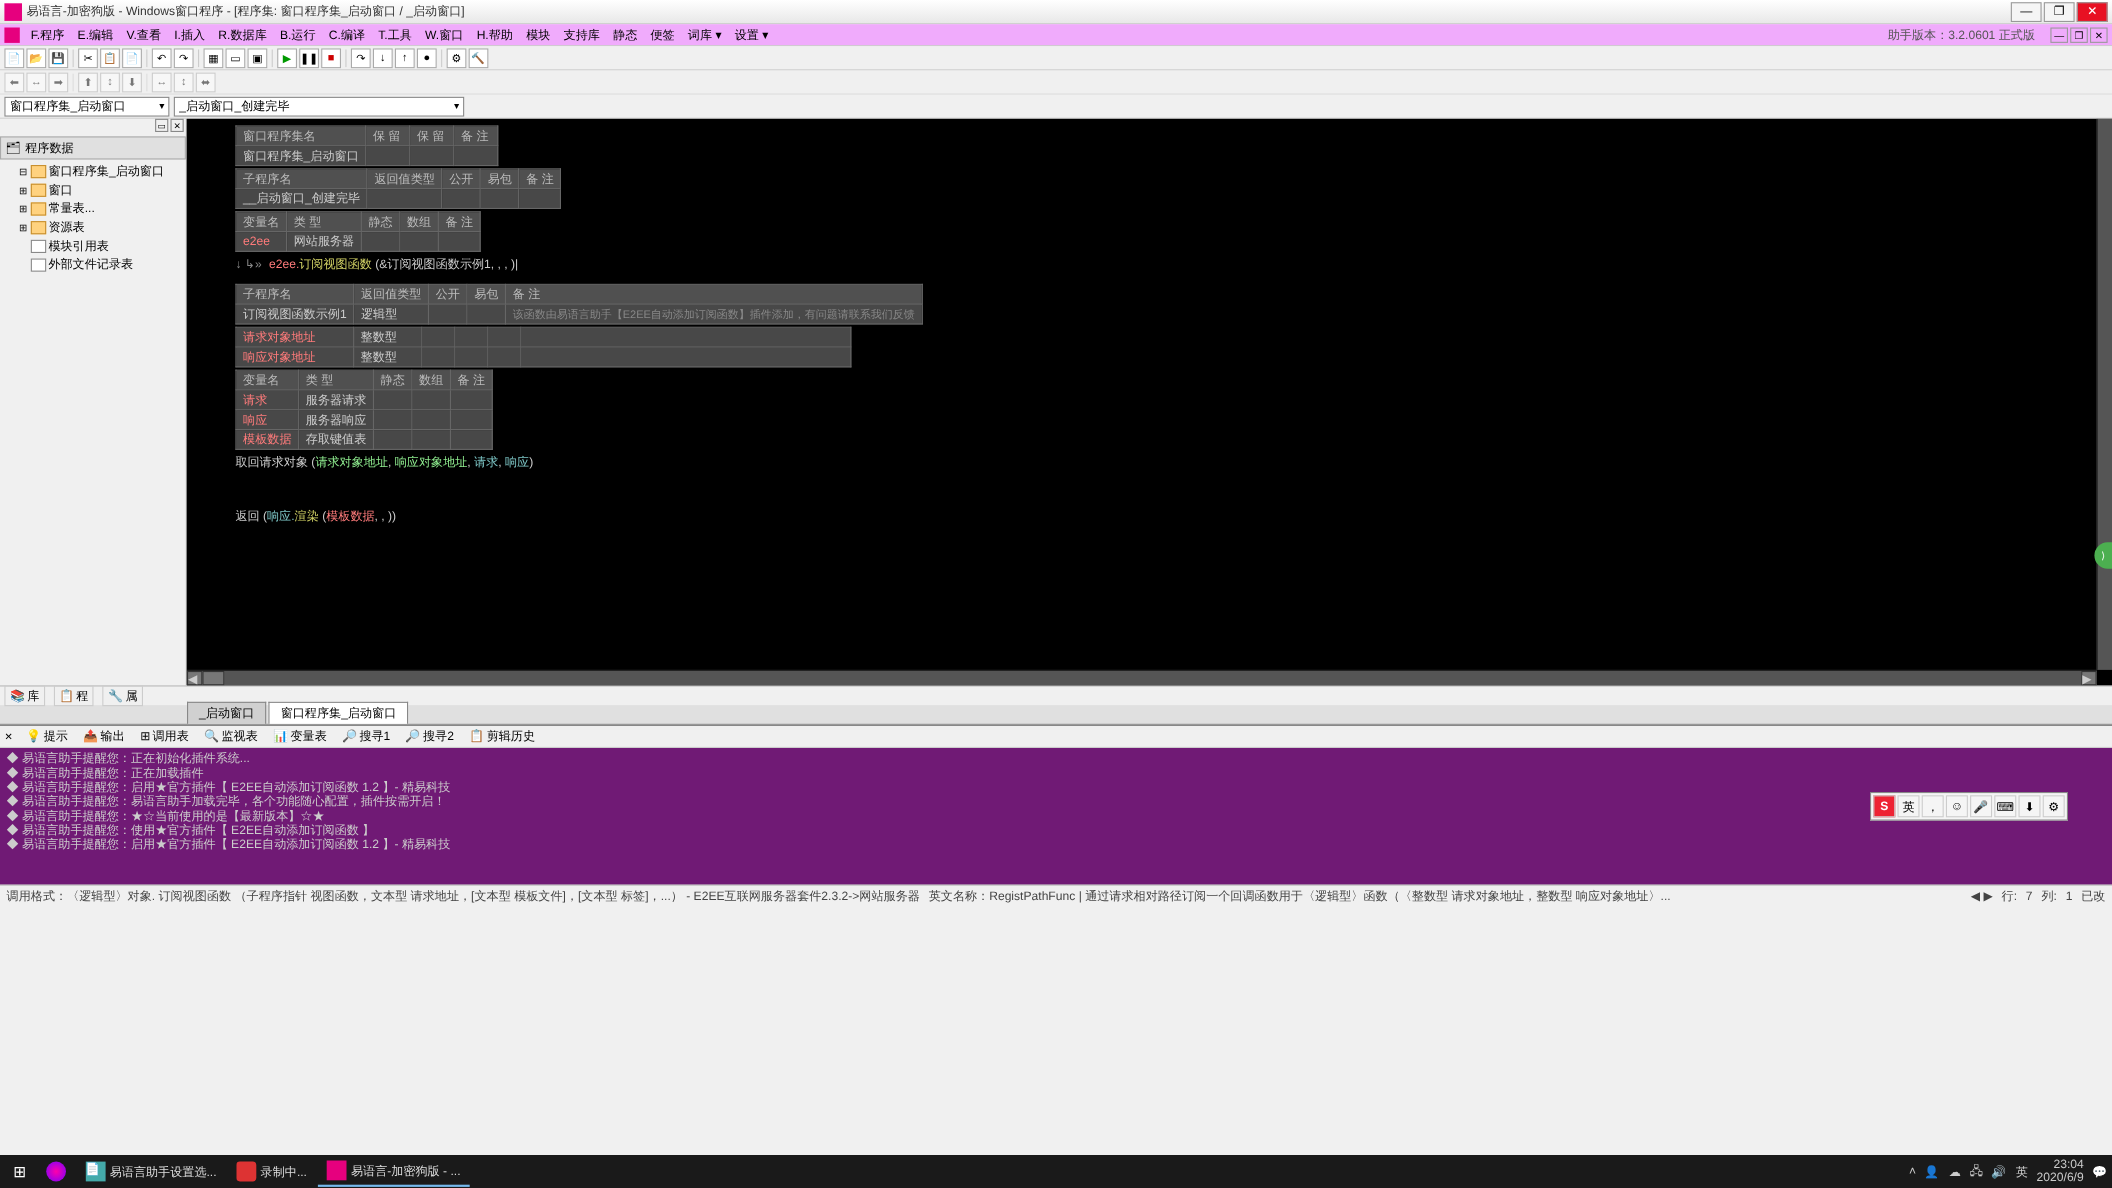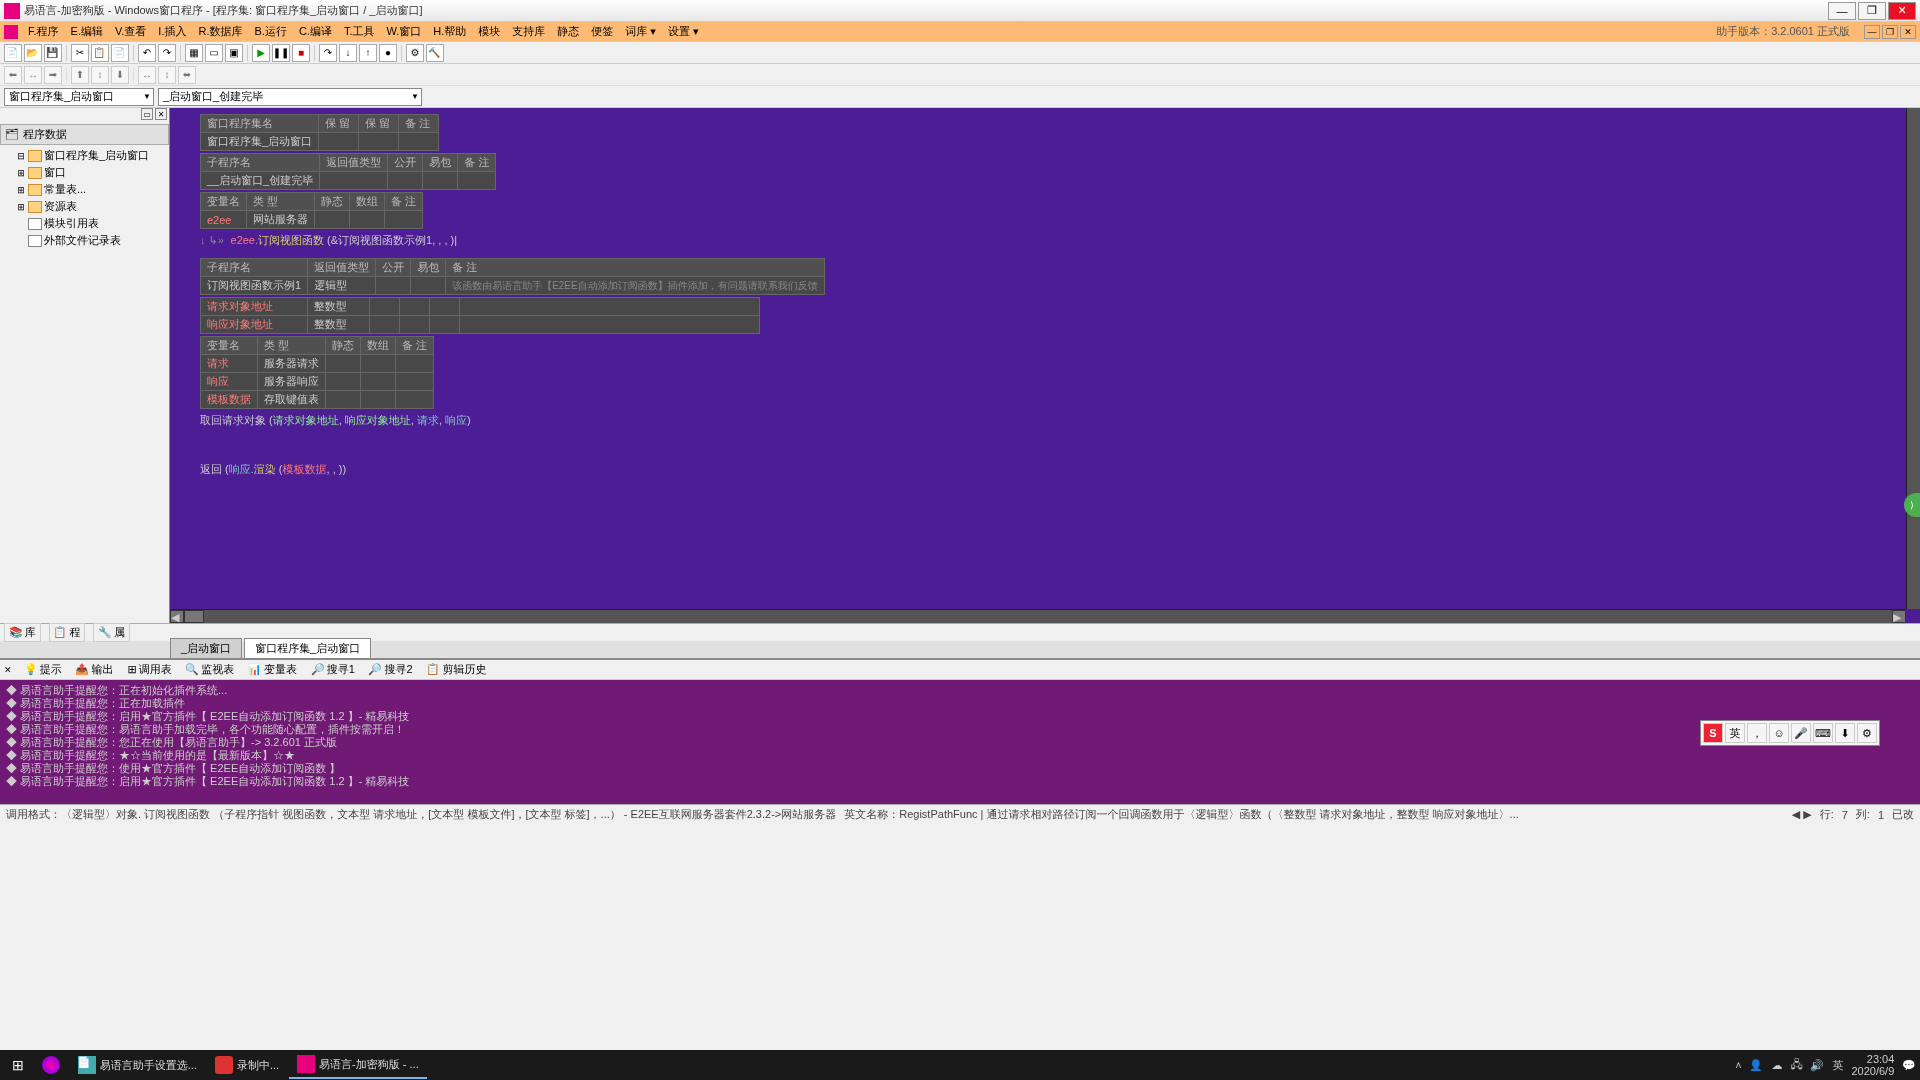--- a/index.html
+++ b/index.html
@@ -7,21 +7,21 @@
 
 
 .titlebar { height: 22px; background: linear-gradient(#fff, #e8e8e8); display: flex; align-items: center; padding: 0 4px; border-bottom: 1px solid #ccc; }
 .app-icon { width: 16px; height: 16px; background: #e6007e; margin-right: 4px; }
 .title-text { flex: 1; color: #333; }
 .win-controls { display: flex; gap: 2px; }
 .win-btn { width: 28px; height: 18px; display: flex; align-items: center; justify-content: center; border: 1px solid #999; background: #f5f5f5; cursor: pointer; }
 .win-btn.close { background: #e81123; color: #fff; }
 
 
-.menubar { height: 20px; background: #fdba74; display: flex; align-items: center; padding: 0 4px; border-bottom: 1px solid #ccc; }
+.menubar { height: 20px; background: #f0abfc; display: flex; align-items: center; padding: 0 4px; border-bottom: 1px solid #ccc; }
 .menu-item { padding: 2px 6px; cursor: pointer; }
 .menubar .spacer { flex: 1; }
 .menu-right { color: #555; padding: 2px 6px; }
 .mini-controls { display: flex; gap: 2px; margin-left: 8px; }
 .mini-btn { width: 16px; height: 14px; border: 1px solid #999; font-size: 9px; display: flex; align-items: center; justify-content: center; }
 
 
 .toolbar { height: 22px; background: #f0f0f0; display: flex; align-items: center; padding: 0 4px; gap: 2px; border-bottom: 1px solid #ccc; }
 .tb-btn { width: 18px; height: 18px; border: 1px solid #aaa; background: #fff; display: flex; align-items: center; justify-content: center; font-size: 10px; cursor: pointer; }
 .tb-sep { width: 1px; height: 16px; background: #ccc; margin: 0 2px; }
@@ -41,21 +41,21 @@
 .tree-title { background: #e0e0e0; padding: 2px 4px; display: flex; align-items: center; gap: 4px; border: 1px solid #aaa; }
 .tree { padding: 2px 0; }
 .tree-node { display: flex; align-items: center; padding: 1px 4px; gap: 2px; cursor: pointer; }
 .expander { width: 10px; font-size: 9px; text-align: center; }
 .tree-icon { width: 14px; height: 12px; display: inline-block; }
 .folder { background: #ffd27f; border: 1px solid #c89030; }
 .doc { background: #fff; border: 1px solid #888; }
 .indent1 { padding-left: 16px; }
 
 
-.editor { flex: 1; background: #4c1d95; color: #ccc; position: relative; overflow: hidden; }
+.editor { flex: 1; background: #000000; color: #ccc; position: relative; overflow: hidden; padding-left: 14px; }
 .ed-scroll-v { position: absolute; right: 0; top: 0; bottom: 14px; width: 14px; background: #555; border-left: 1px solid #222; }
 .ed-scroll-h { position: absolute; left: 0; right: 14px; bottom: 0; height: 14px; background: #555; border-top: 1px solid #222; display: flex; }
 .scroll-btn { width: 14px; height: 100%; background: #777; border: 1px solid #333; }
 .ed-content { padding: 6px 30px; }
 
 
 .ctable { border-collapse: collapse; margin-bottom: 2px; }
 .ctable td { border: 1px solid #666; padding: 1px 6px; background: #484848; color: #ccc; font-size: 11px; white-space: nowrap; }
 .ctable .hdr td { background: #505050; color: #bbb; font-weight: normal; }
 .red { color: #ff7b7b !important; }
@@ -391,21 +391,20 @@
     <div class="out-tab">📊<span>变量表</span></div>
     <div class="out-tab">🔎<span>搜寻1</span></div>
     <div class="out-tab">🔎<span>搜寻2</span></div>
     <div class="out-tab">📋<span>剪辑历史</span></div>
   </div>
   <div class="output-content" id="output-content">
       <div class="out-line">◆ 易语言助手提醒您：正在初始化插件系统...</div>
       <div class="out-line">◆ 易语言助手提醒您：正在加载插件</div>
       <div class="out-line">◆ 易语言助手提醒您：启用★官方插件【 E2EE自动添加订阅函数 1.2 】- 精易科技</div>
       <div class="out-line">◆ 易语言助手提醒您：易语言助手加载完毕，各个功能随心配置，插件按需开启！</div>
-      <div class="out-line">◆ 易语言助手提醒您：您正在使用【易语言助手】-&gt; 3.2.601 正式版</div>
       <div class="out-line"></div>
       <div class="out-line">◆ 易语言助手提醒您：★☆当前使用的是【最新版本】☆★</div>
       <div class="out-line">◆ 易语言助手提醒您：使用★官方插件【 E2EE自动添加订阅函数 】</div>
       <div class="out-line">◆ 易语言助手提醒您：启用★官方插件【 E2EE自动添加订阅函数 1.2 】- 精易科技</div>
     </div>
 </div>
 
 <div class="statusbar">
   <span>调用格式：〈逻辑型〉对象. 订阅视图函数 （子程序指针 视图函数，文本型 请求地址，[文本型 模板文件]，[文本型 标签]，...） - E2EE互联网服务器套件2.3.2-&gt;网站服务器</span>
   <span>英文名称：RegistPathFunc  |  通过请求相对路径订阅一个回调函数用于〈逻辑型〉函数（〈整数型 请求对象地址，整数型 响应对象地址〉...</span>

